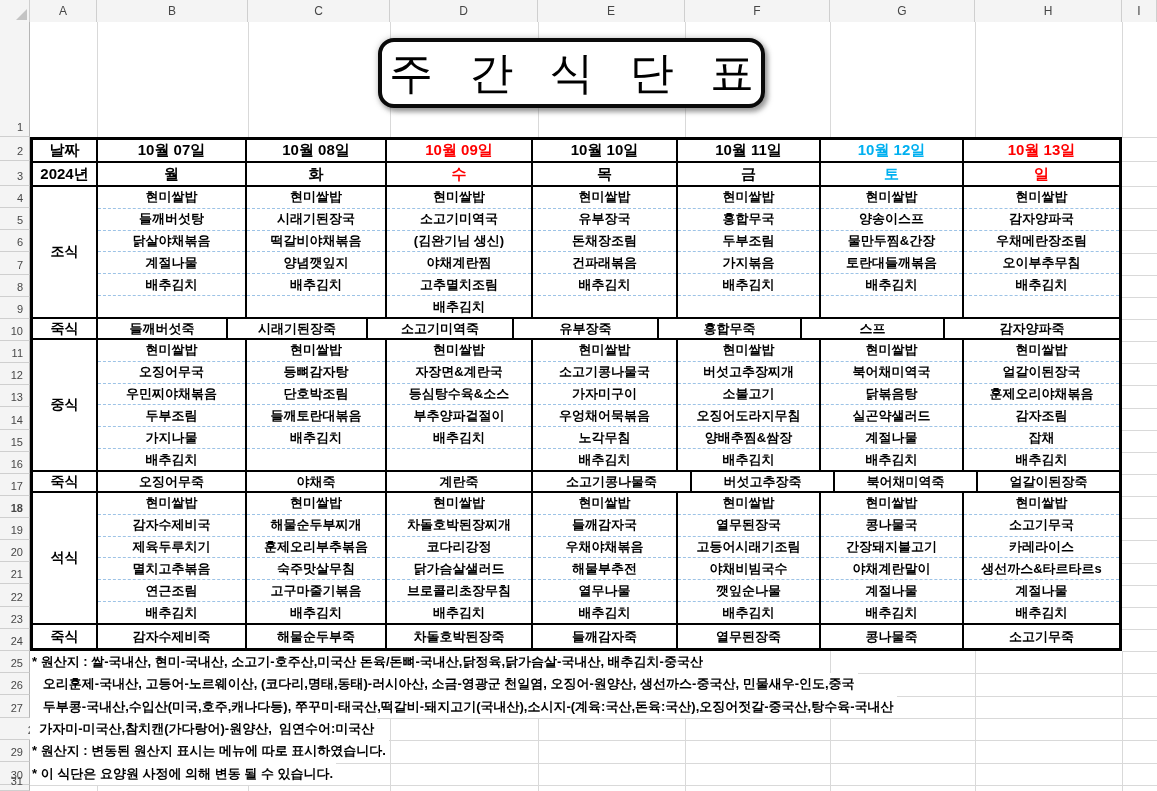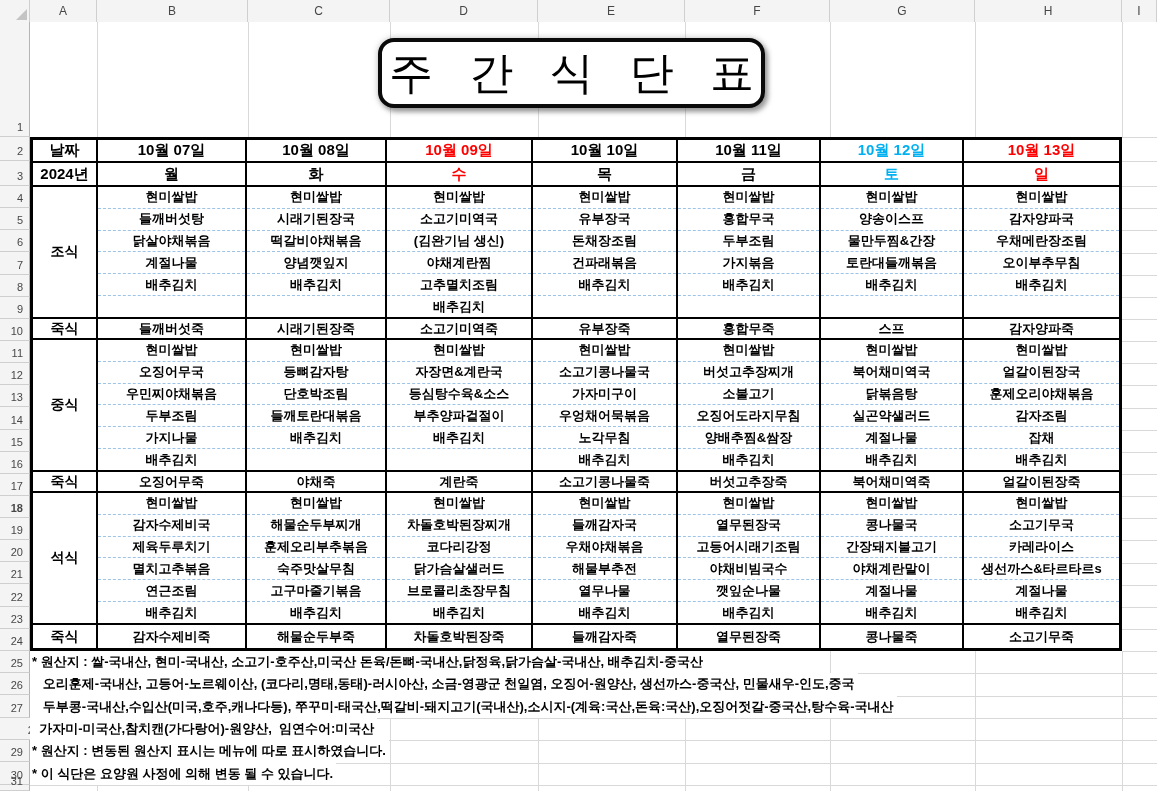--- a/index.html
+++ b/index.html
@@ -222,21 +222,21 @@
           <div class="mline">현미쌀밥</div>
           <div class="mline">감자양파국</div>
           <div class="mline">우채메란장조림</div>
           <div class="mline">오이부추무침</div>
           <div class="mline">배추김치</div>
           <div class="mline"></div>
         </div>
       </div>
       <div class="trow bb" style="height: 21px;">
         <div class="tcell lab" style="width: 65px;">죽식</div>
-        <div class="tcell pcell" style="width: 149px;">들깨버섯죽</div>
+        <div class="tcell pcell" style="width: 130px;">들깨버섯죽</div>
         <div class="tcell pcell" style="width: 140px;">시래기된장죽</div>
         <div class="tcell pcell" style="width: 146px;">소고기미역죽</div>
         <div class="tcell pcell" style="width: 145px;">유부장죽</div>
         <div class="tcell pcell" style="width: 143px;">홍합무죽</div>
         <div class="tcell pcell" style="width: 143px;">스프</div>
         <div class="tcell pcell" style="flex: 1 1 auto;">감자양파죽</div>
       </div>
       <div class="trow bb" style="height: 132px;">
         <div class="tcell lab" style="width: 65px;">중식</div>
         <div class="mcol" style="width: 149px;">
@@ -294,21 +294,21 @@
           <div class="mline">감자조림</div>
           <div class="mline">잡채</div>
           <div class="mline">배추김치</div>
         </div>
       </div>
       <div class="trow bb" style="height: 21px;">
         <div class="tcell lab" style="width: 65px;">죽식</div>
         <div class="tcell pcell" style="width: 149px;">오징어무죽</div>
         <div class="tcell pcell" style="width: 140px;">야채죽</div>
         <div class="tcell pcell" style="width: 146px;">계란죽</div>
-        <div class="tcell pcell" style="width: 145px;">소고기콩나물죽</div>
+        <div class="tcell pcell" style="width: 159px;">소고기콩나물죽</div>
         <div class="tcell pcell" style="width: 143px;">버섯고추장죽</div>
         <div class="tcell pcell" style="width: 143px;">북어채미역죽</div>
         <div class="tcell pcell" style="flex: 1 1 auto;">얼갈이된장죽</div>
       </div>
       <div class="trow bb" style="height: 132px;">
         <div class="tcell lab" style="width: 65px;">석식</div>
         <div class="mcol" style="width: 149px;">
           <div class="mline">현미쌀밥</div>
           <div class="mline">감자수제비국</div>
           <div class="mline">제육두루치기</div>

